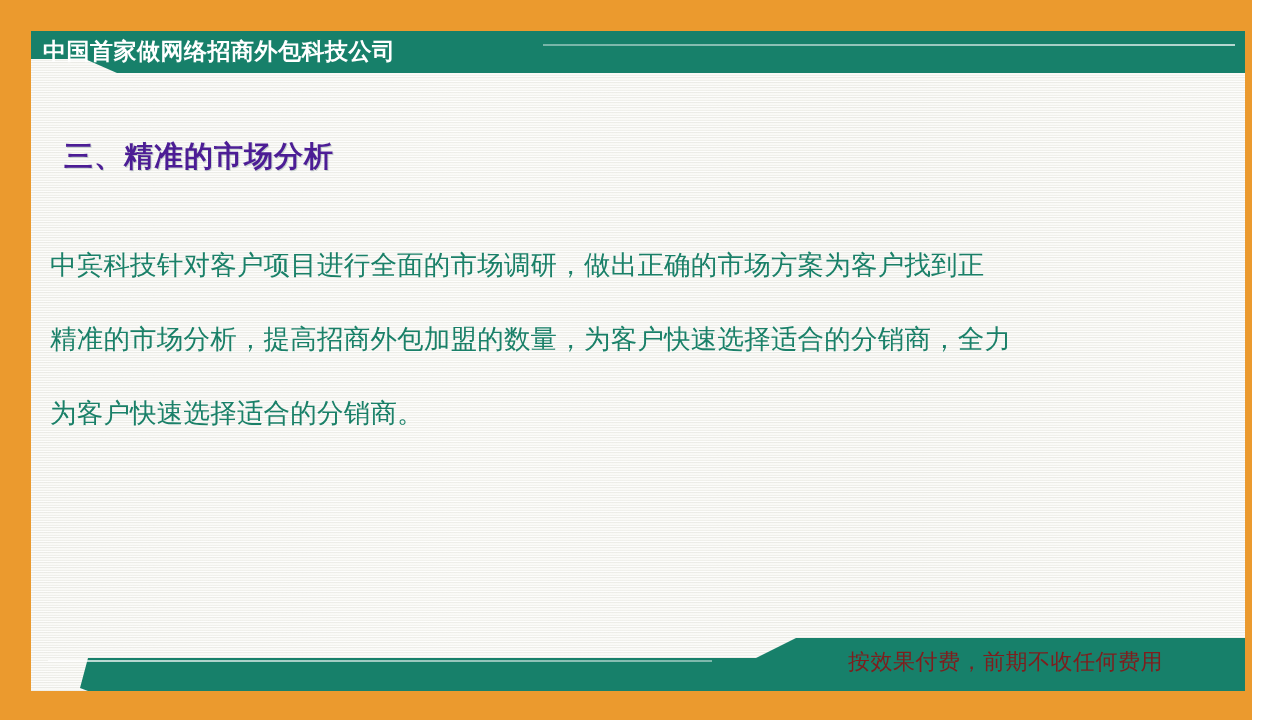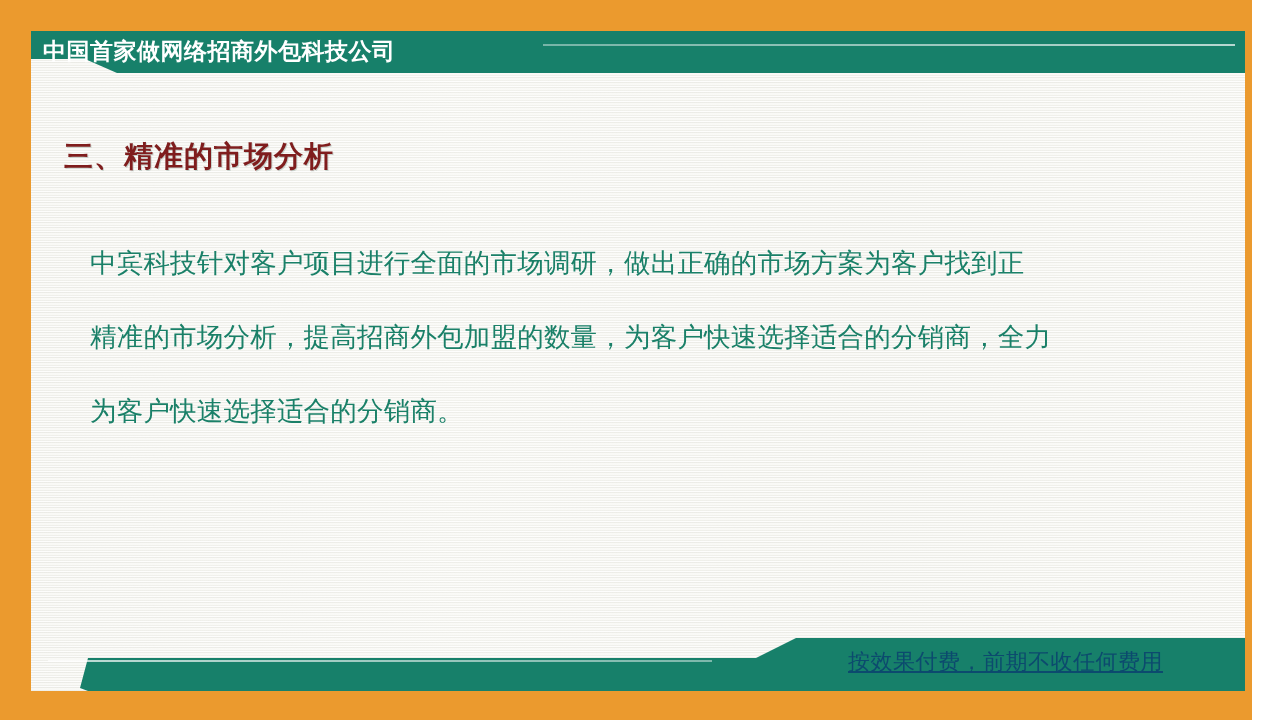--- a/index.html
+++ b/index.html
@@ -84,43 +84,42 @@
     letter-spacing: 0.5px;
     white-space: nowrap;
     font-family: "Liberation Sans", "DejaVu Sans", sans-serif;
   }
 
   
   .section-heading {
     position: absolute;
     left: 64px;
     top: 137px;
-    color: #7f1d1d;
+    color: #4c1d95;
     font-size: 29px;
     font-weight: bold;
     letter-spacing: 1px;
     white-space: nowrap;
     text-shadow: 1px 1px 0 rgba(120,150,140,0.35);
     font-family: "Liberation Sans", "DejaVu Sans", sans-serif;
   }
 
   
   .body-text {
     position: absolute;
     left: 50px;
     top: 228px;
     width: 1130px;
     color: #1a8068;
     font-size: 26.5px;
     line-height: 74px;
     letter-spacing: 0.2px;
     text-align: justify;
     text-justify: inter-character;
-    font-family: Liberation Mono, monospace;
-    margin-left: 40px;
+    font-family: Liberation Serif, serif;
   }
   .body-text .line {
     display: block;
     white-space: nowrap;
   }
 
   
   .footer-band {
     position: absolute;
     left: 31px;
@@ -146,26 +145,25 @@
     height: 2px;
     background: linear-gradient(to right, rgba(255,255,255,0.9), rgba(255,255,255,0.55));
     opacity: 0.8;
   }
   .footer-text {
     position: absolute;
     left: 848px;
     top: 645px;
     height: 34px;
     line-height: 34px;
-    color: #0c4a6e;
+    color: #7f1d1d;
     font-size: 22px;
     letter-spacing: 0.5px;
     white-space: nowrap;
     font-family: "Liberation Sans", "DejaVu Sans", sans-serif;
-    text-decoration: underline;
   }
 </style>
 </head>
 <body>
 
 <div id="slide">
 
   <div class="canvas"></div>
 
   <div class="header-band"></div>

